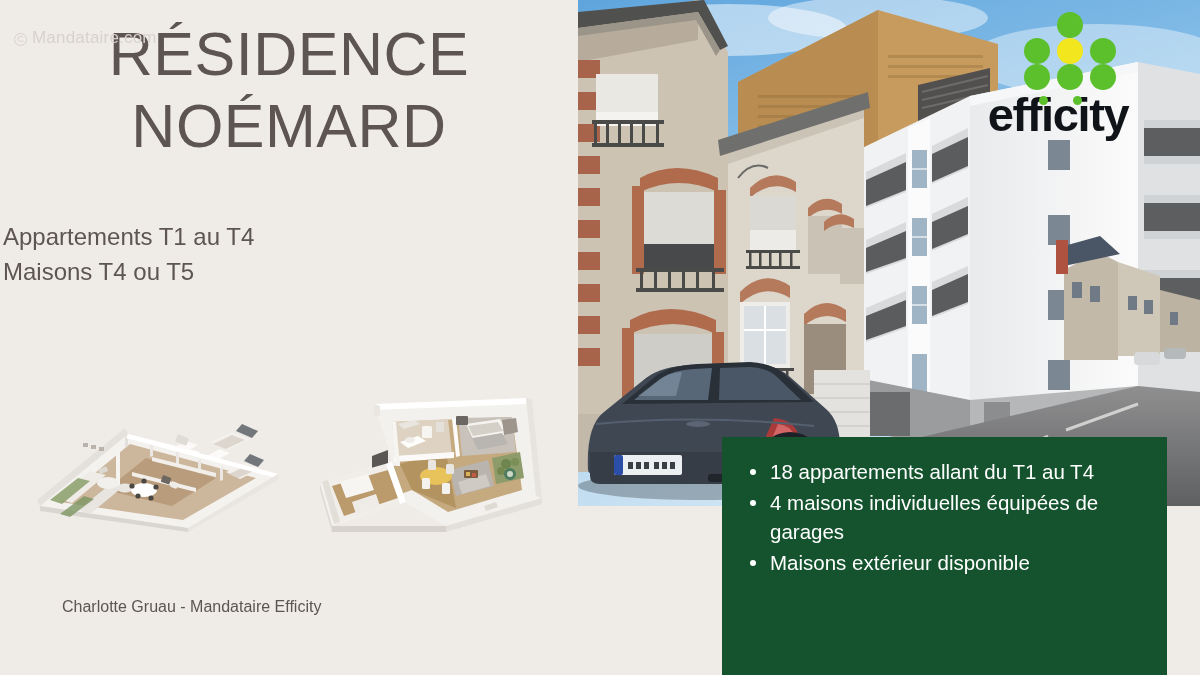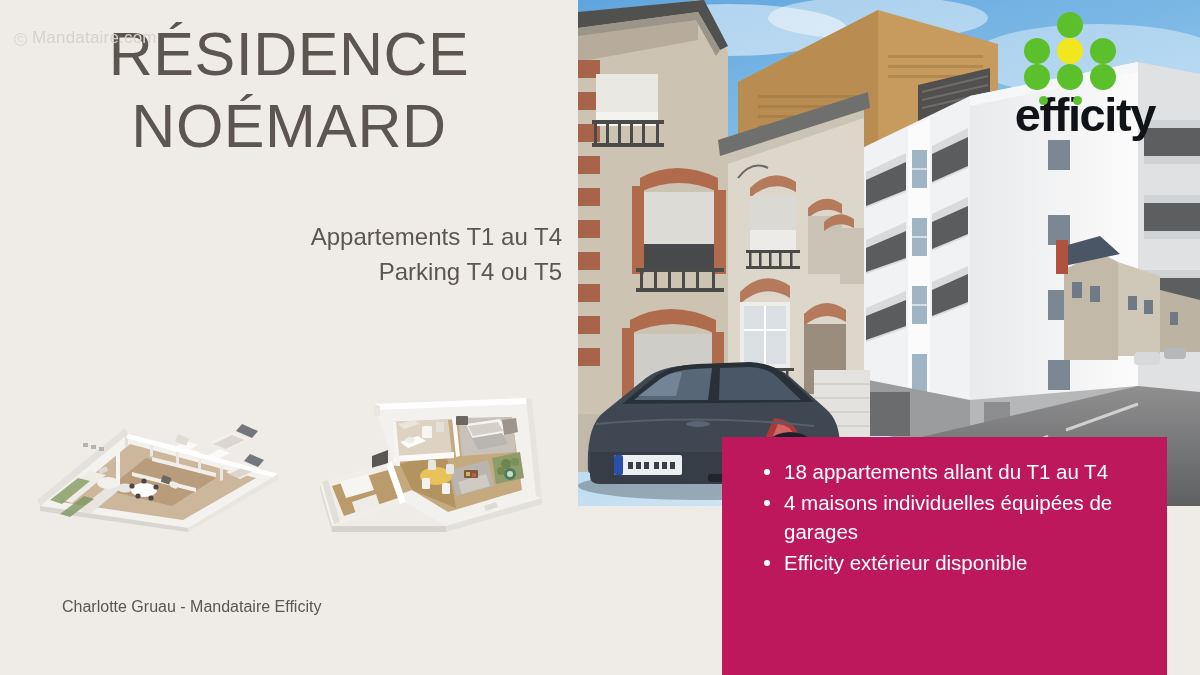--- a/index.html
+++ b/index.html
@@ -29,22 +29,22 @@
   
   #title-block{
     position:absolute; left:0; top:18px; width:578px;
     text-align:center; z-index:20;
   }
   #title-block .tline{
     font-size:61px; line-height:72px; font-weight:400;
     color:#5d5550; letter-spacing:.5px; white-space:nowrap;
   }
   #subtitle-block{
-    position:absolute; left:17px; top:219px; width:545px;
-    text-align:right; z-index:20;
+    position:absolute; left:3px; top:219px; width:545px;
+    text-align:left; z-index:20;
   }
   #subtitle-block .sline{
     font-size:24px; line-height:35px; color:#5d5550;
     white-space:nowrap;
   }
 
   
   .plan{
     position:absolute; overflow:hidden;
     background:#efebe6;
@@ -79,33 +79,33 @@
   }
   #logo .dot{
     position:absolute; width:26px; height:26px; border-radius:50%;
     background:#5cc02c;
   }
   #logo .dot.yellow{ background:#f2e61e; }
   #logo .wordmark{
     position:relative;
     font-size:47px; line-height:50px; font-weight:700;
     color:#101418; letter-spacing:-1.4px;
-    text-align:right; margin-left:6px;
+    text-align:center; margin-left:6px;
   }
   #logo .idot{
     position:absolute; width:9px; height:9px; border-radius:50%;
     background:#5cc02c; top:6px;
   }
 
   
   #features-panel{
     position:absolute; left:722px; top:437px;
     width:445px; height:238px;
-    background:#be185d; z-index:35;
-    padding:20px 16px 0 40px;
+    background:#14532d; z-index:35;
+    padding:20px 16px 0 26px;
   }
   #features-panel ul{ list-style:none; }
   #features-panel li{
     position:relative;
     color:#ffffff; font-size:20.5px; line-height:29.5px;
     padding-left:22px; margin-bottom:1px;
   }
   #features-panel li::before{
     content:""; position:absolute; left:2px; top:12px;
     width:6px; height:6px; border-radius:50%; background:#ffffff;
@@ -120,21 +120,21 @@
     <span class="wm-c">C</span><span>Mandataire.com</span>
   </div>
 
   <div id="title-block">
     <div class="tline">RÉSIDENCE</div>
     <div class="tline">NOÉMARD</div>
   </div>
 
   <div id="subtitle-block">
     <div class="sline">Appartements T1 au T4</div>
-    <div class="sline">Parking T4 ou T5</div>
+    <div class="sline">Maisons T4 ou T5</div>
   </div>
 
   <div class="plan" id="plan-1">
     <svg viewBox="0 0 270 148" preserveAspectRatio="none">
       <rect x="0" y="0" width="270" height="148" fill="#efebe6"></rect>
 
       <polygon points="20,120 108,48 258,88 168,142" fill="#f4f2ef"></polygon>
       <polygon points="20,120 108,48 105,42 17,114" fill="#e4e1dc"></polygon>
       <polygon points="20,120 168,142 168,146 20,125" fill="#d9d5d0"></polygon>
 
@@ -589,17 +589,17 @@
       <span>efficity</span>
       <span class="idot" style="left:78px;"></span>
       <span class="idot" style="left:112px;"></span>
     </div>
   </div>
 
   <div id="features-panel">
     <ul>
       <li>18 appartements allant du T1 au T4</li>
       <li>4 maisons individuelles équipées de garages</li>
-      <li>Efficity extérieur disponible</li>
+      <li>Maisons extérieur disponible</li>
     </ul>
   </div>
 
 </div>
 
 </body></html>

